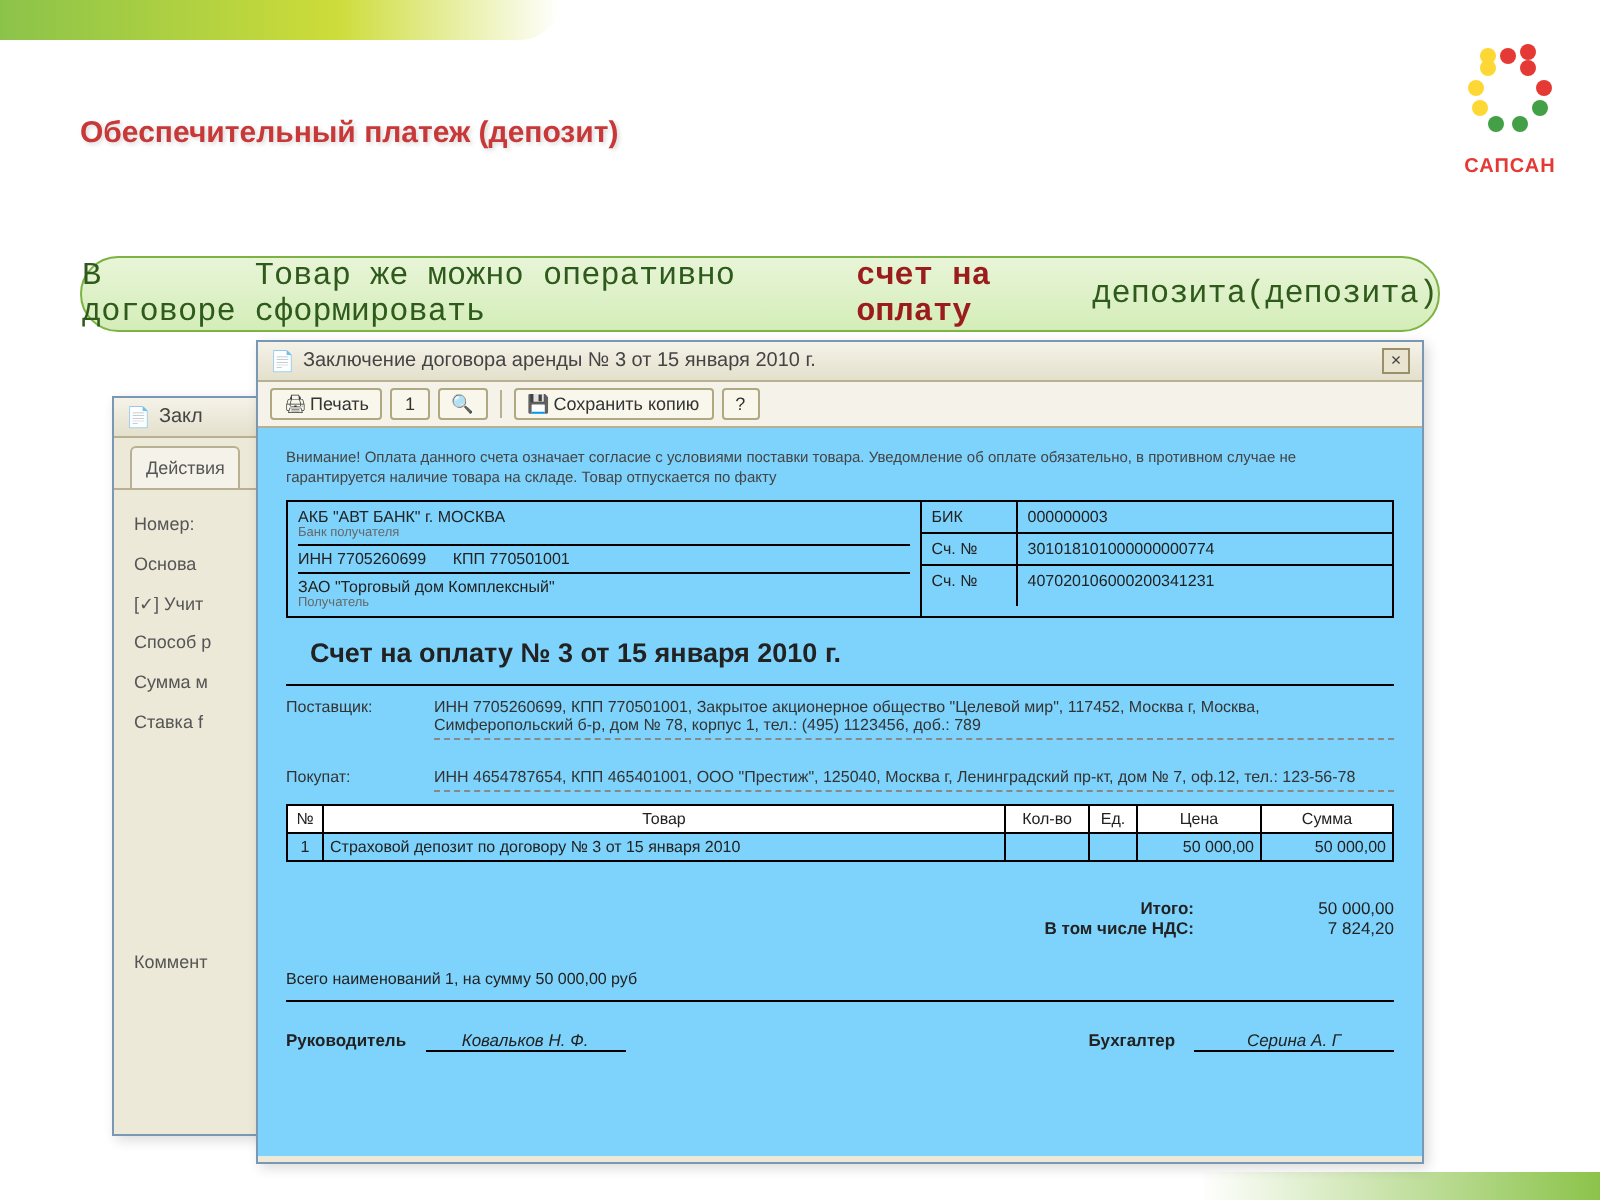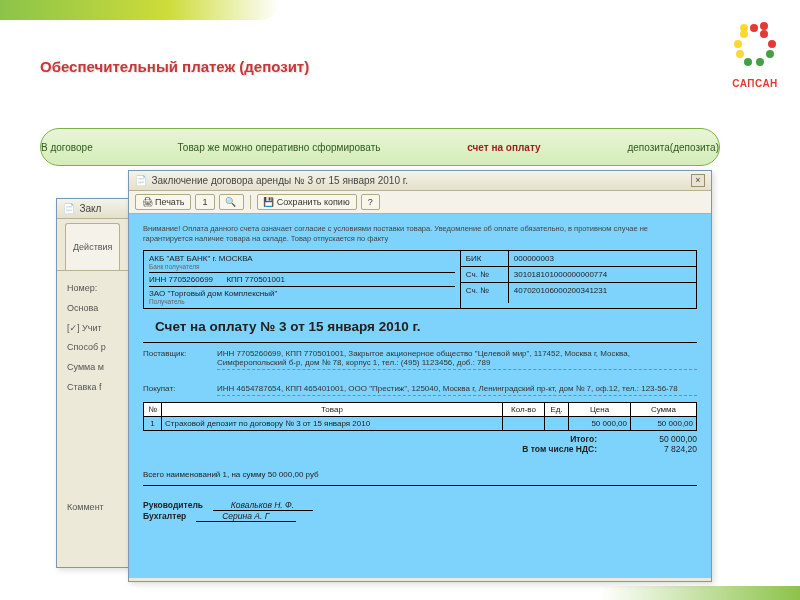--- a/index.html
+++ b/index.html
@@ -11,31 +11,31 @@
   .logo { position: absolute; top: 20px; right: 18px; text-align: center; }
   .logo-shape { width: 54px; height: 54px; position: relative; margin: 0 auto; }
   .dot { position: absolute; width: 8px; height: 8px; border-radius: 50%; }
   .dot.r { background: #E53935; }
   .dot.y { background: #FDD835; }
   .dot.g { background: #43A047; }
   .logo-text { font-size: 10px; color: #E53935; font-weight: bold; margin-top: 4px; letter-spacing: 0.5px; }
   
   .page-title { position: absolute; top: 58px; left: 40px; font-size: 15px; font-weight: bold; color: #C83838; text-shadow: 1px 1px 2px rgba(190,190,190,0.6); }
   
-  .green-bar { position: absolute; top: 128px; left: 40px; width: 680px; height: 38px; border-radius: 20px; border: 1.6px solid #7CB342; background: linear-gradient(to bottom, #E8F5D8, #D4EDB8); display: flex; align-items: center; justify-content: space-between; font-size: 10px; color: #2E5A1C; }
+  .green-bar { position: absolute; top: 128px; left: 40px; width: 680px; height: 38px; border-radius: 20px; border: 1.6px solid #7CB342; background: linear-gradient(to bottom, #E8F5D8, #D4EDB8); display: flex; align-items: center; justify-content: center; font-size: 16px; color: #2E5A1C; font-family: Liberation Mono, monospace; }
   .green-bar .hl { color: #9B1C1C; font-weight: bold; padding: 0 2px; }
   
   .win { position: absolute; background: #ECE9D8; border: 1px solid #7A98B3; box-shadow: 2px 2px 6px rgba(0,0,0,0.15); font-size: 10px; }
   .win-title { background: linear-gradient(to bottom, #F5F3E9, #E3E0CC); border-bottom: 1px solid #B8B090; padding: 3px 6px; color: #444; display: flex; align-items: center; gap: 4px; }
   .win-close { margin-left: auto; width: 14px; height: 13px; border: 1px solid #9A8F6A; background: #E8E4D0; text-align: center; line-height: 10px; font-size: 9px; cursor: pointer; }
   
   .win-back { top: 198px; left: 56px; width: 560px; height: 370px; }
   .win-back .fields { padding: 8px 10px; line-height: 2.2; color: #555; font-size: 9px; }
   .win-back .tabs { display: flex; gap: 10px; border-bottom: 1px solid #B8B090; padding: 4px 8px 0; font-size: 9px; color: #555; }
-  .win-back .tab { padding: 18px 7px; border: 1px solid #B8B090; border-bottom: none; background: #F5F3E9; border-radius: 3px 3px 0 0; }
+  .win-back .tab { padding: 5px 7px; border: 1px solid #B8B090; border-bottom: none; background: #F5F3E9; border-radius: 3px 3px 0 0; }
   
   .win-front { top: 170px; left: 128px; width: 584px; height: 412px; }
   .toolbar { display: flex; align-items: center; gap: 4px; padding: 3px 6px; border-bottom: 1px solid #B8B090; background: #F5F3E9; font-size: 9px; color: #333; }
   .tb-btn { border: 1px solid #B0A880; background: #F9F7EC; padding: 2px 6px; border-radius: 2px; cursor: pointer; display: inline-flex; align-items: center; gap: 3px; }
   .tb-icon { width: 10px; height: 10px; display: inline-block; }
   .tb-sep { width: 1px; height: 14px; background: #B8B090; margin: 0 2px; }
   
   .invoice { padding: 10px 14px; font-size: 8.5px; color: #222; background: #7dd3fc; height: calc(100% - 46px); overflow: hidden; }
   .inv-note { font-size: 7.5px; color: #444; margin-bottom: 6px; line-height: 1.3; }
   .bank-box { display: flex; border: 1px solid #000; margin-bottom: 2px; font-size: 8px; }
@@ -54,27 +54,27 @@
   .party-grid { display: grid; grid-template-columns: 68px 1fr; gap: 14px 6px; font-size: 8px; margin: 6px 0; }
   .party-label { color: #333; }
   .party-val { color: #333; border-bottom: 1px dashed #888; padding-bottom: 2px; }
   
   .inv-table { width: 100%; border-collapse: collapse; margin-top: 4px; font-size: 8px; }
   .inv-table th, .inv-table td { border: 1px solid #000; padding: 2px 3px; }
   .inv-table th { background: #fff; font-weight: normal; text-align: center; }
   .inv-table td.num { text-align: right; }
   .inv-table td.ctr { text-align: center; }
   
-  .totals { text-align: right; font-size: 8.5px; margin-top: 3px; }
+  .totals { text-align: right; font-size: 8.5px; margin-top: 18px; }
   .totals .row { display: flex; justify-content: flex-end; gap: 20px; }
   .totals .lbl { font-weight: bold; width: 130px; text-align: right; }
   .totals .val { width: 80px; text-align: right; }
   .sum-words { font-size: 8px; margin-top: 16px; }
   
-  .sig { display: flex; justify-content: space-between; font-size: 8.5px; margin-top: 14px; flex-direction: column; }
+  .sig { display: flex; justify-content: space-between; font-size: 8.5px; margin-top: 14px; }
   .sig .pos { font-weight: bold; }
   .sig .name { border-bottom: 1px solid #000; min-width: 100px; display: inline-block; text-align: center; padding: 0 4px; font-style: italic; font-weight: normal; }
 </style>
 </head>
 <body>
 
 <div class="top-accent"></div>
 <div class="bottom-accent"></div>
 
 <div class="logo">

